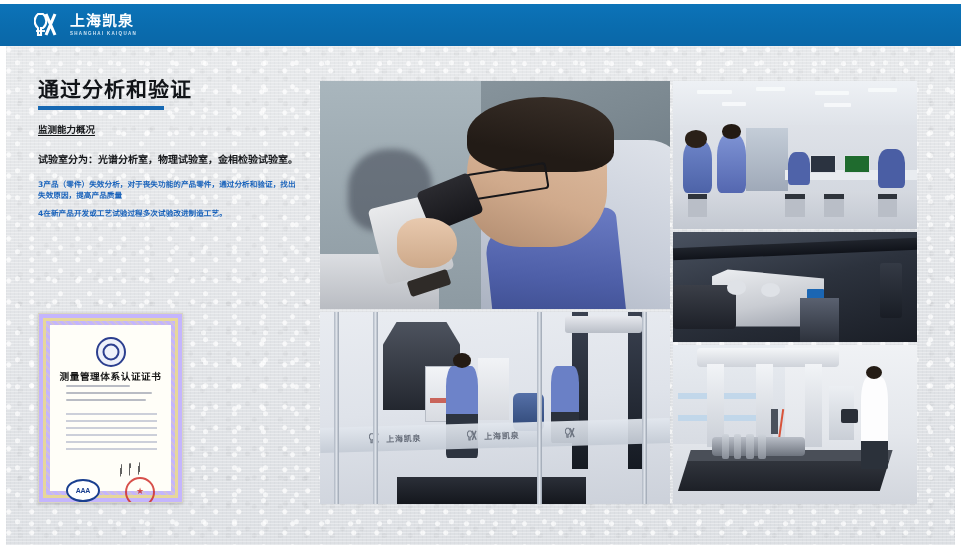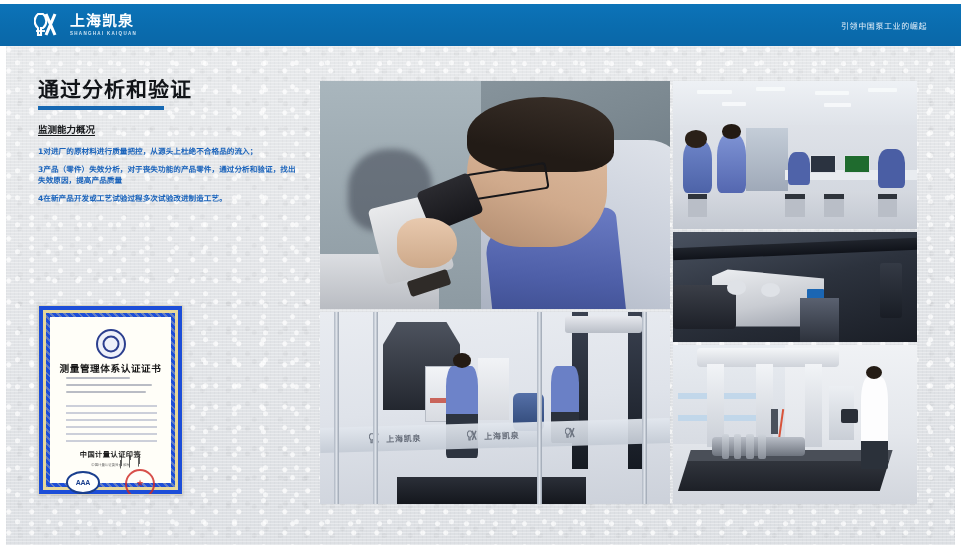--- a/index.html
+++ b/index.html
@@ -60,43 +60,43 @@
     font-size:21px;font-weight:700;color:#111418;letter-spacing:1px;
     font-family:"DejaVu Sans","Liberation Sans",sans-serif;
     line-height:1.15;margin:0;
   }
   .title-rule{width:126px;height:4px;background:#1668b3;margin-top:4px;margin-bottom:12px;}
 
   .sub-head{
     font-size:9.5px;font-weight:700;color:#15171a;
     text-decoration:underline;text-underline-offset:2px;
     font-family:"DejaVu Sans","Liberation Sans",sans-serif;
-    margin-bottom:10px;
+    margin-bottom:16px;
   }
   .para{
     font-size:10.2px;line-height:1.55;color:#15171a;font-weight:700;
     font-family:"DejaVu Sans","Liberation Sans",sans-serif;
     text-align:justify;margin:0 0 14px 0;letter-spacing:.1px;
   }
   .labs{
     font-size:10px;line-height:1.5;color:#15171a;font-weight:700;
     font-family:"DejaVu Sans","Liberation Sans",sans-serif;
     margin:0 0 12px 0;
   }
   .bullets{list-style:none;margin:0;padding:0;}
   .bullets li{
     font-size:7.6px;line-height:1.45;color:#1a63bb;font-weight:700;
     font-family:"DejaVu Sans","Liberation Sans",sans-serif;
     margin-bottom:7px;letter-spacing:.05px;
   }
 
   
   .cert{
-    position:absolute;left:38px;top:305px;width:143px;height:188px;
-    background:#1d4ed8;border:1px solid #d8d4c4;
+    position:absolute;left:38px;top:313px;width:143px;height:188px;
+    background:#c4b5fd;border:1px solid #d8d4c4;
     box-shadow:0 1px 3px rgba(0,0,0,.18);
     overflow:hidden;z-index:4;
   }
   .cert-frame{
     position:absolute;inset:4px;border:3px solid #e7d79a;
     background:
       repeating-linear-gradient(45deg, rgba(231,215,154,.35) 0 2px, rgba(0,0,0,0) 2px 5px);
   }
   .cert-inner{position:absolute;inset:11px;background:#fffef8;}
   .cert-emblem{
@@ -259,54 +259,49 @@
       <svg class="logo-mark" viewBox="0 0 30 28">
         <path d="M4 3 h5 a9 9 0 0 1 0 14 h-2 v7 h-3 v-7 a9 9 0 0 1 0 -14 z" fill="none" stroke="#ffffff" stroke-width="2.1"></path>
         <path d="M12 3 L21 24 M21 3 L12 24" stroke="#ffffff" stroke-width="3.1" fill="none"></path>
         <path d="M2 20 h9" stroke="#ffffff" stroke-width="1.8"></path>
       </svg>
       <span class="logo-text">
         <span class="logo-cn">上海凯泉</span>
         <span class="logo-en">SHANGHAI KAIQUAN</span>
       </span>
     </div>
-    <div class="tagline">引领中国泵工业的崛起</div>
   </div>
 
   <div class="left-col">
     <h1 class="title">通过分析和验证</h1>
     <div class="title-rule"></div>
 
     <div class="sub-head">监测能力概况</div>
+    <p class="labs">试验室分为：光谱分析室，物理试验室，金相检验试验室。</p>
 
     <ul class="bullets">
-      <li>1对进厂的原材料进行质量把控，从源头上杜绝不合格品的流入；</li>
       <li>3产品（零件）失效分析，对于丧失功能的产品零件，通过分析和验证，找出失效原因，提高产品质量</li>
       <li>4在新产品开发或工艺试验过程多次试验改进制造工艺。</li>
     </ul>
   </div>
 
   <div class="cert">
     <div class="cert-frame"></div>
     <div class="cert-inner">
       <div class="cert-emblem"></div>
       <div class="cert-title">测量管理体系认证证书</div>
       <div class="cert-lines">
         <div class="cl s70"></div>
           <div class="cl s95"></div>
           <div class="cl s88"></div>
       </div>
       <div class="cert-body"></div>
       <div class="cert-sign"></div>
       <div class="cert-seal"></div>
       <div class="cert-aaa">AAA</div>
-      <div class="cert-footer">
-        <span>中国计量认证印签</span>
-        <small>中国计量认证委员会 颁发</small>
-      </div>
     </div>
   </div>
 
   <div class="photos">
 
     <div class="ph ph-micro">
       <div class="bg"></div>
         <div class="wallglow"></div>
       <div class="blur"></div>
       <div class="coat"></div>

